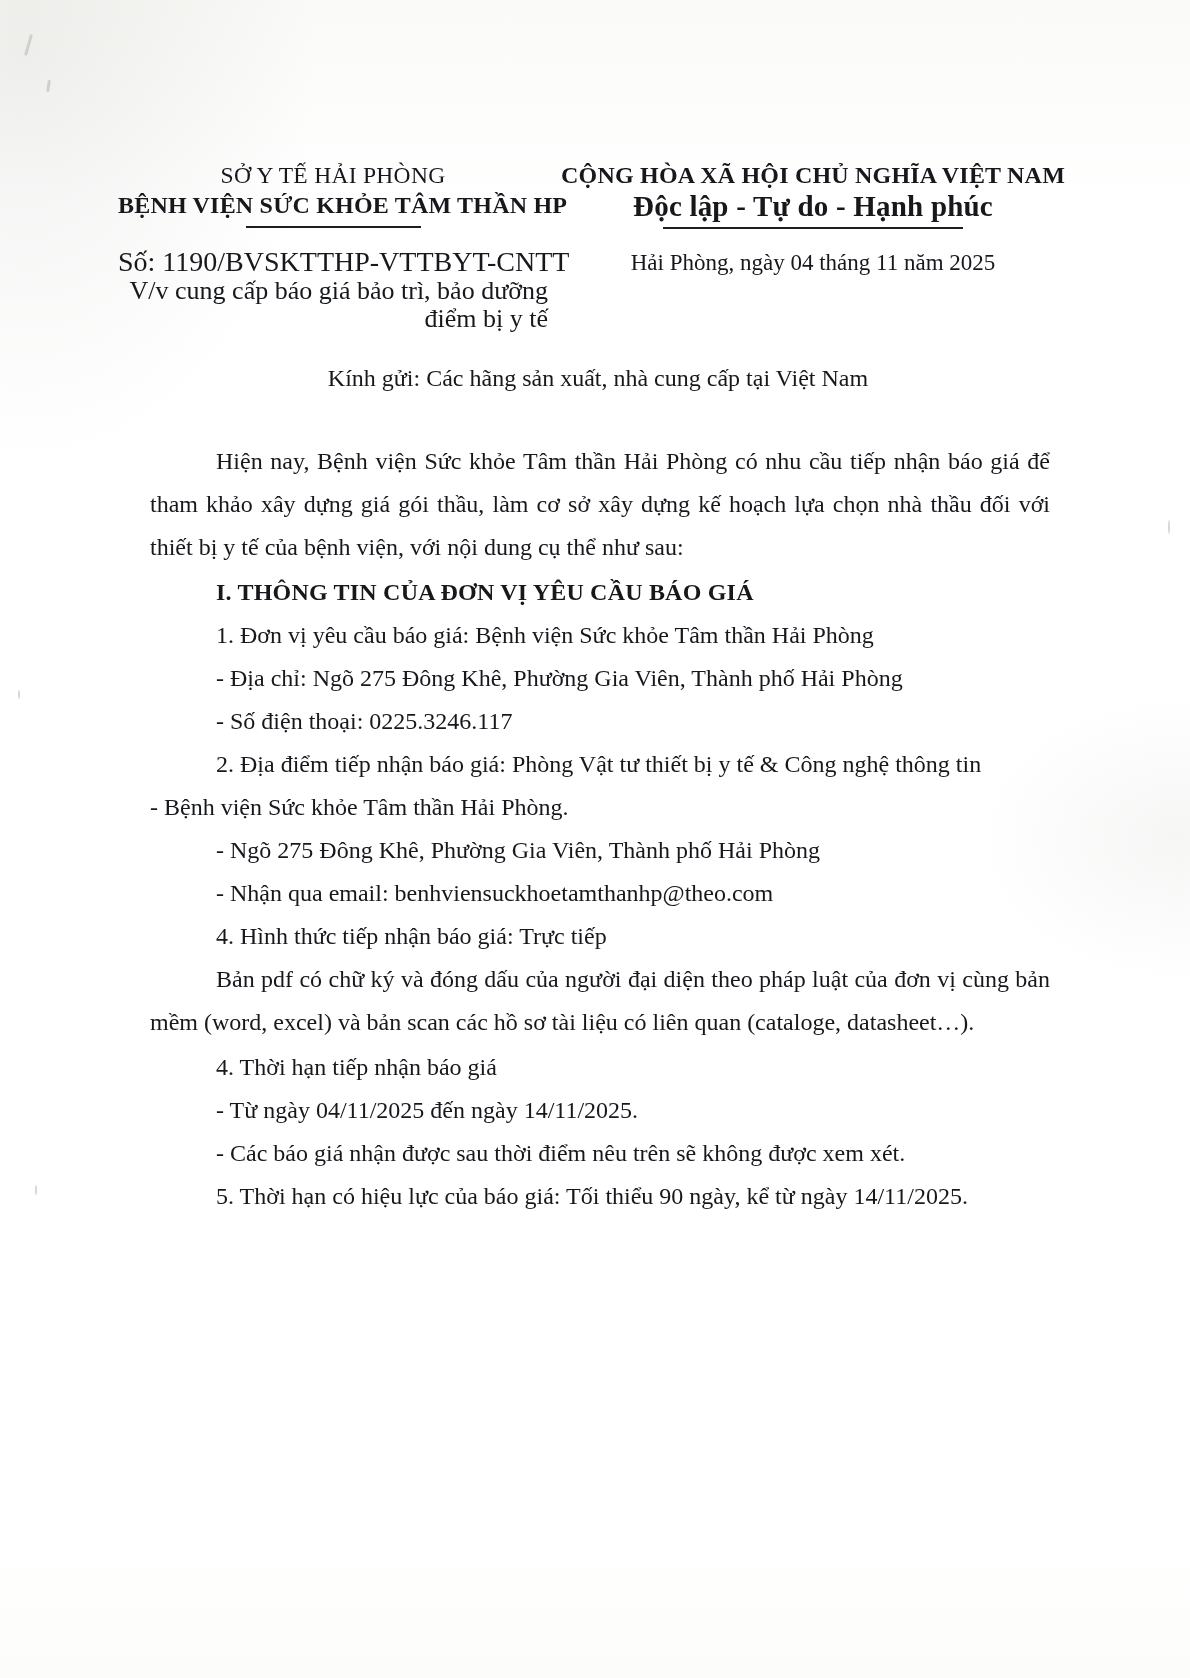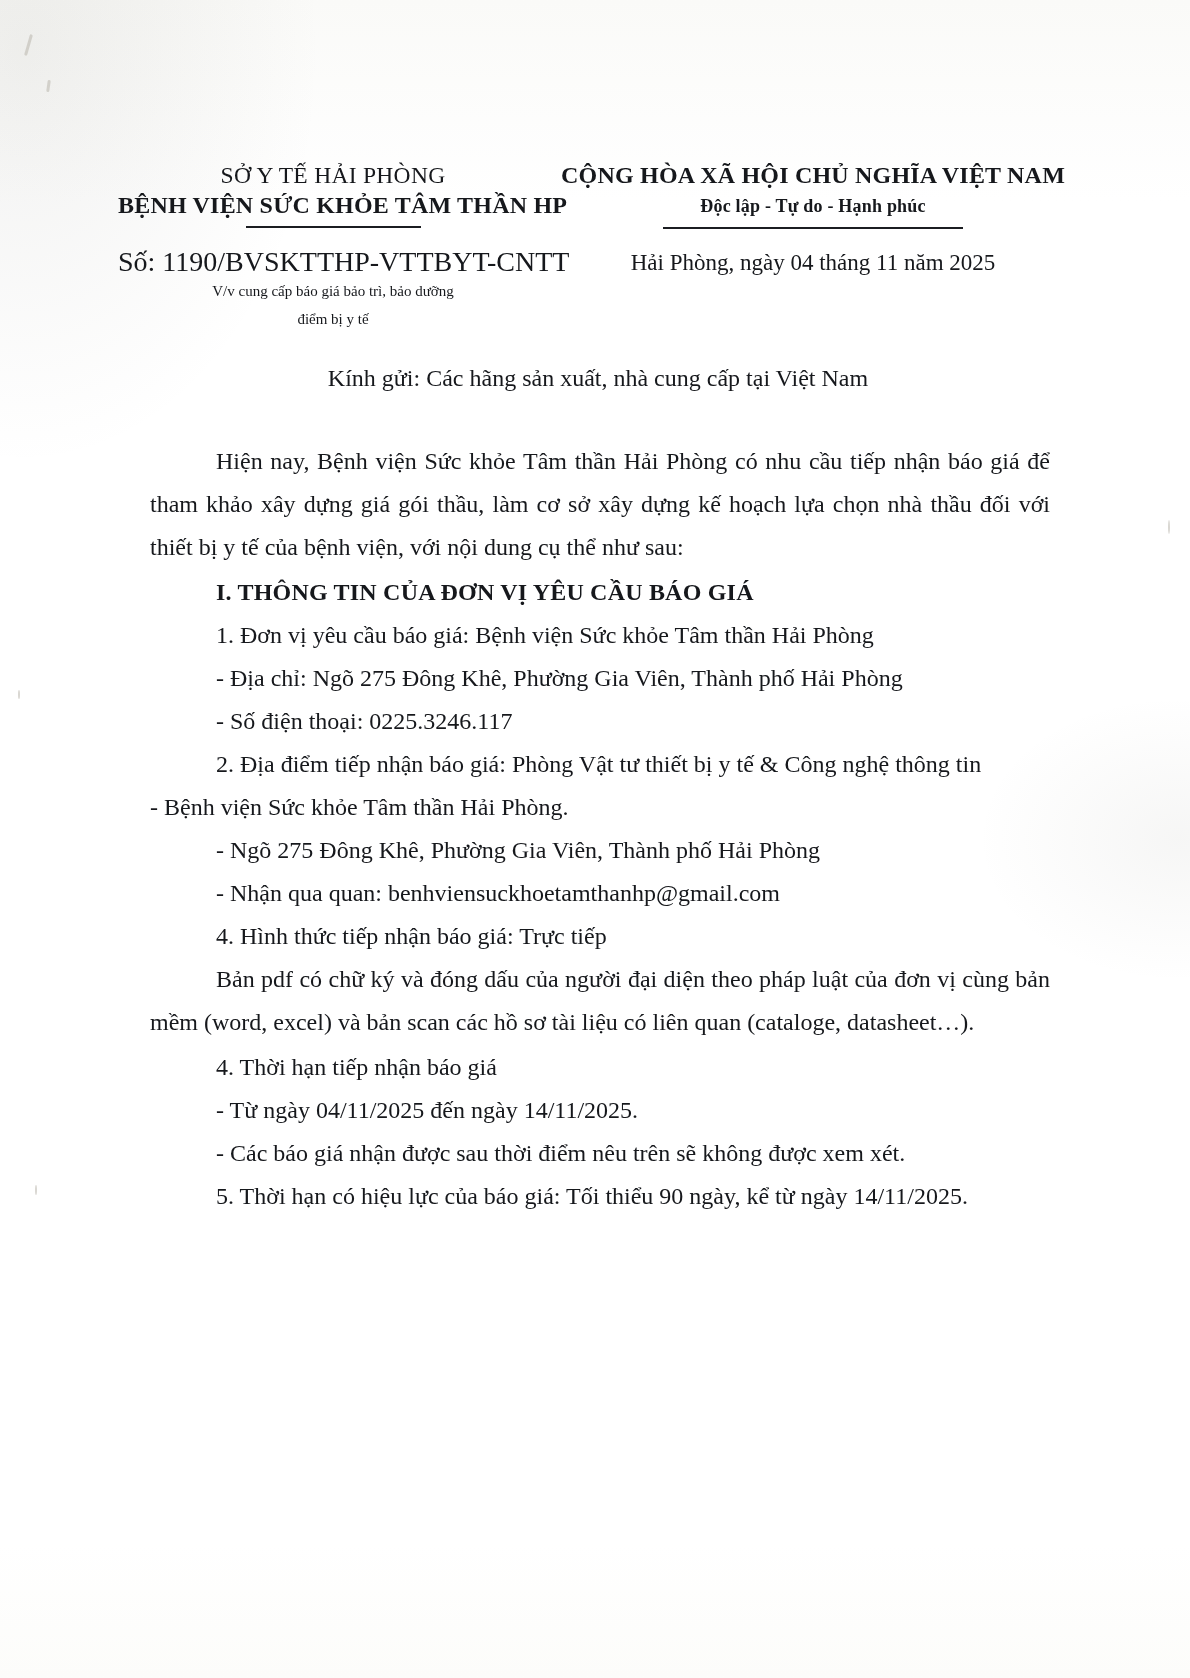--- a/index.html
+++ b/index.html
@@ -79,21 +79,21 @@
   }
   .nation-line1 {
     font-size: 24px;
     font-weight: bold;
     line-height: 31px;
     letter-spacing: .2px;
     white-space: nowrap;
     font-family: Liberation Serif, serif;
   }
   .nation-line2 {
-    font-size: 18px;
+    font-size: 29px;
     font-weight: bold;
     line-height: 31px;
     letter-spacing: .2px;
     white-space: nowrap;
   }
   .rule {
     height: 2px;
     background: #1b1d21;
     margin: 5px auto 0 auto;
   }
@@ -118,22 +118,23 @@
     text-align: center;
     padding-top: 2px;
   }
   .doc-number {
     font-size: 28px;
     line-height: 31px;
     white-space: nowrap;
     text-align: center;
   }
   .subject {
-    font-size: 15px;
+    font-size: 26px;
     line-height: 28px;
+    text-align: right;
   }
   .subject .s2 { display: block; }
   .place-date {
     font-size: 23px;
     line-height: 30px;
     white-space: nowrap;
   }
 
   
   .recipient {
@@ -234,21 +235,21 @@
       <p class="para">Hiện nay, Bệnh viện Sức khỏe Tâm thần Hải Phòng có nhu cầu tiếp nhận báo giá để tham khảo xây dựng giá gói thầu, làm cơ sở xây dựng kế hoạch lựa chọn nhà thầu đối với thiết bị y tế của bệnh viện, với nội dung cụ thể như sau:</p>
 
       <p class="sec-head">I. THÔNG TIN CỦA ĐƠN VỊ YÊU CẦU BÁO GIÁ</p>
 
       <p class="item">1. Đơn vị yêu cầu báo giá: Bệnh viện Sức khỏe Tâm thần Hải Phòng</p>
       <p class="item-dash">- Địa chỉ: Ngõ 275 Đông Khê, Phường Gia Viên, Thành phố Hải Phòng</p>
       <p class="item-dash">- Số điện thoại: 0225.3246.117</p>
       <p class="item-wide">2. Địa điểm tiếp nhận báo giá: Phòng Vật tư thiết bị y tế &amp; Công nghệ thông tin</p>
       <p class="item-hang">-  Bệnh viện Sức khỏe Tâm thần Hải Phòng.</p>
       <p class="item-dash">- Ngõ 275 Đông Khê, Phường Gia Viên, Thành phố Hải Phòng</p>
-      <p class="item-dash">- Nhận qua quan: benhviensuckhoetamthanhp@gmail.com</p>
+      <p class="item-dash">- Nhận qua email: benhviensuckhoetamthanhp@theo.com</p>
       <p class="item">4. Hình thức tiếp nhận báo giá: Trực tiếp</p>
 
       <p class="para">Bản pdf có chữ ký và đóng dấu của người đại diện theo pháp luật của đơn vị cùng bản mềm (word, excel) và bản scan các hồ sơ tài liệu có liên quan (cataloge, datasheet…).</p>
 
       <p class="item">4. Thời hạn tiếp nhận báo giá</p>
       <p class="item-dash">- Từ ngày 04/11/2025 đến ngày 14/11/2025.</p>
       <p class="item-dash">- Các báo giá nhận được sau thời điểm nêu trên sẽ không được xem xét.</p>
       <p class="item">5. Thời hạn có hiệu lực của báo giá: Tối thiểu 90 ngày, kể từ ngày 14/11/2025.</p>
 
     </div>

